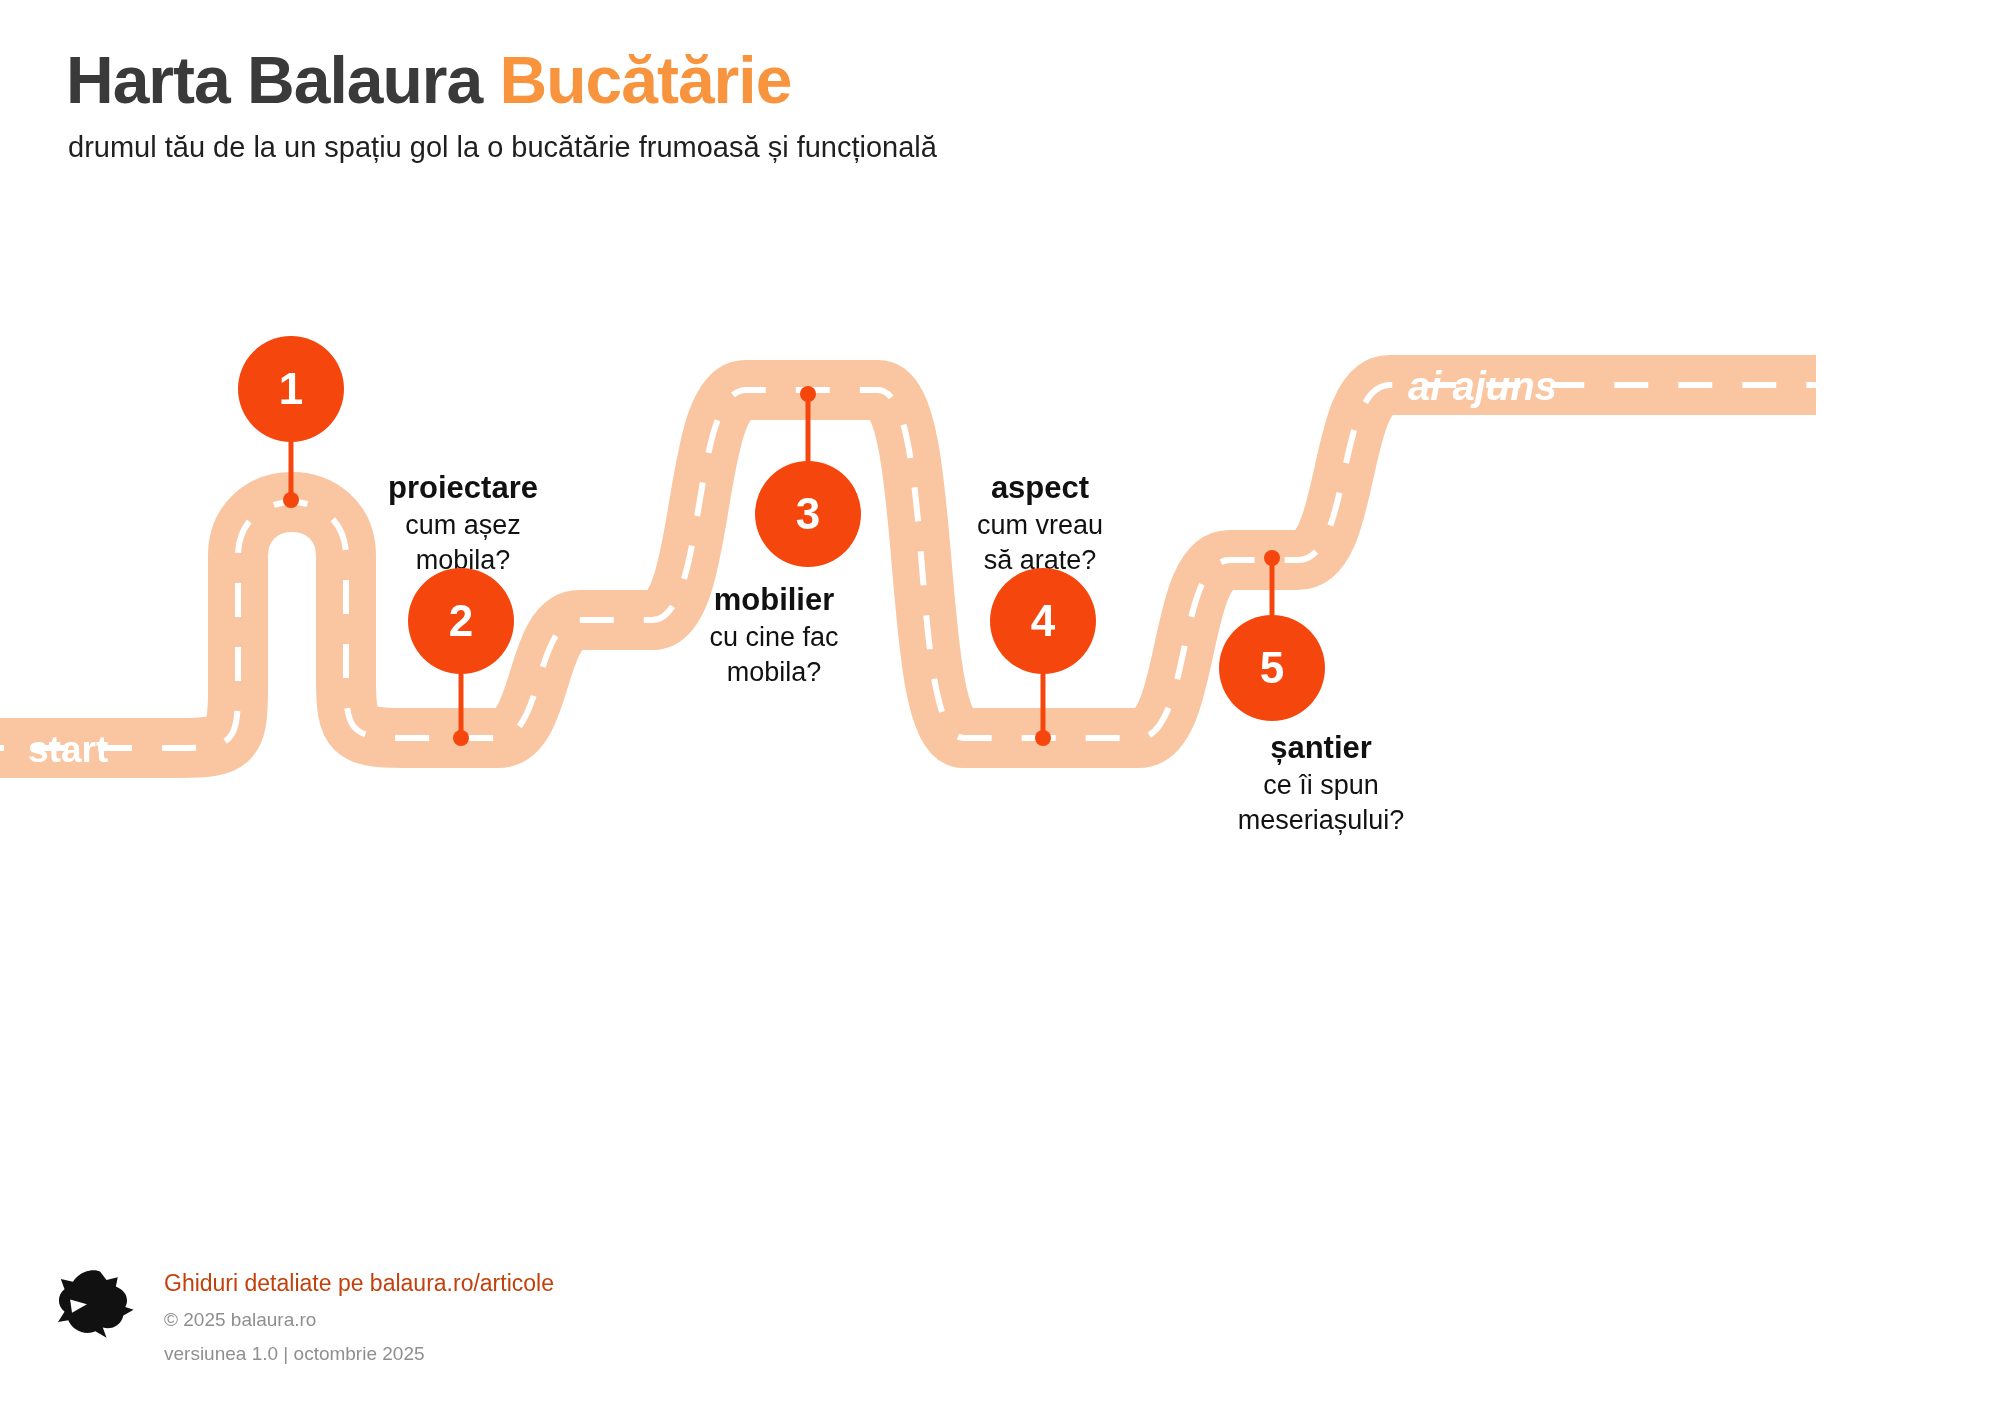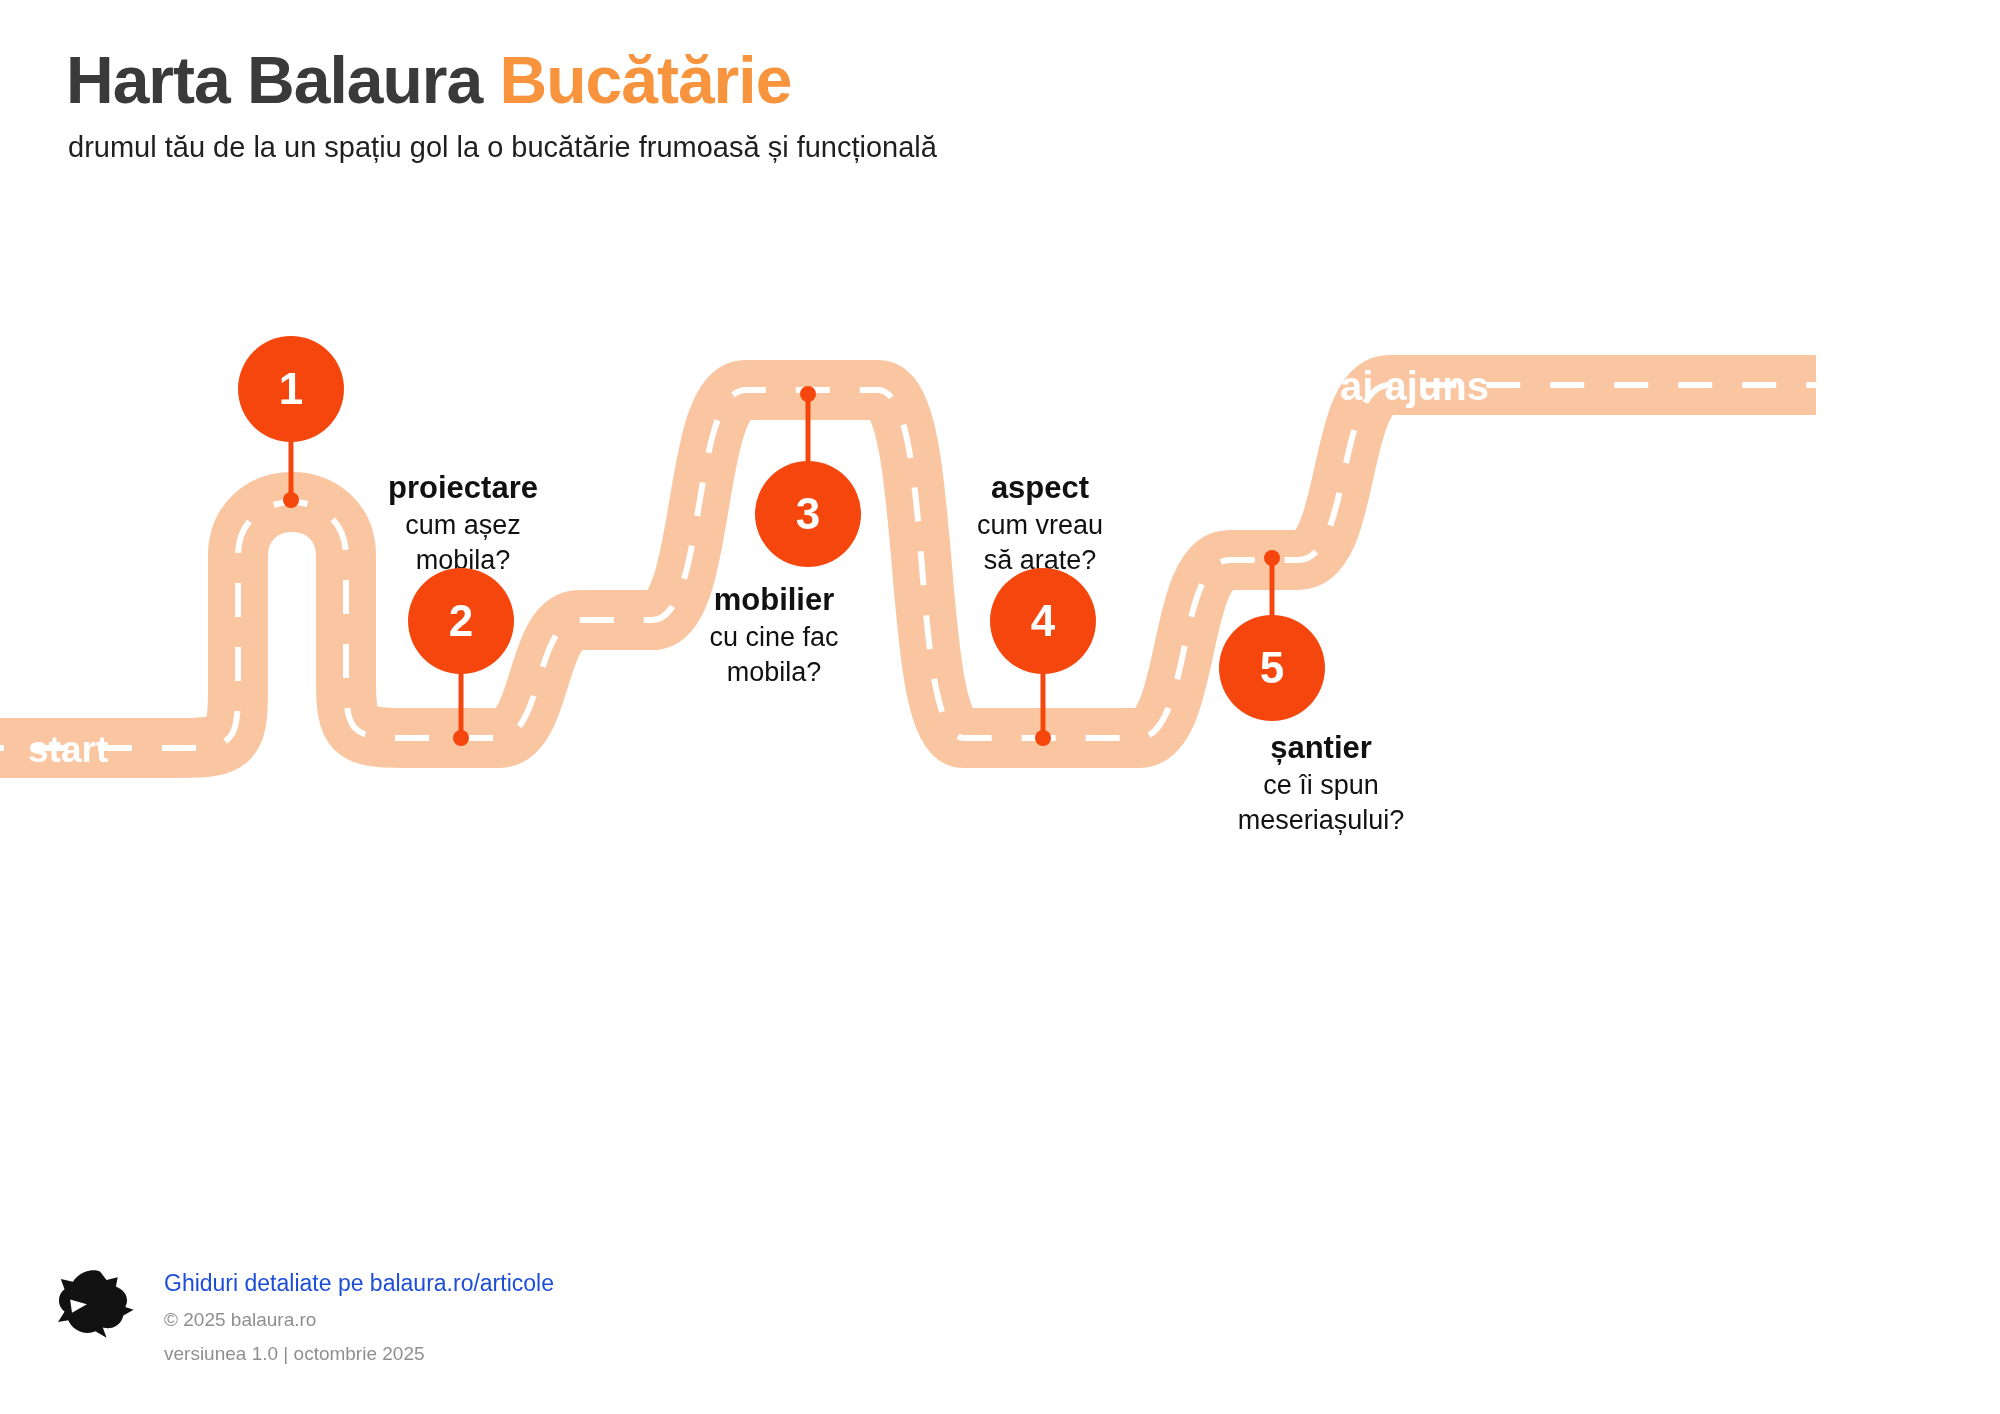--- a/index.html
+++ b/index.html
@@ -24,21 +24,21 @@
   .roadmap{position:absolute;left:0;top:0;width:2000px;height:1414px;}
   .road{fill:none;stroke:#f9c6a1;stroke-width:60;stroke-linejoin:round;stroke-linecap:butt;}
   .dashes{fill:none;stroke:#ffffff;stroke-width:6;stroke-dasharray:34 30;}
   .stem{stroke:#f5460d;stroke-width:5;}
   .dot{fill:#f5460d;}
   
   .road-label{
     position:absolute;color:#ffffff;font-weight:800;white-space:nowrap;
   }
   .road-label.start{left:28px;top:729px;font-size:37px;}
-  .road-label.end{left:1340px;top:364px;font-size:40px;}
+  .road-label.end{left:1408px;top:364px;font-size:40px;font-style:italic;}
   
   .m-circle{
     position:absolute;width:106px;height:106px;border-radius:50%;
     background:#f5460d;display:flex;align-items:center;justify-content:center;
     color:#ffffff;font-size:44px;font-weight:800;
   }
   .m-circle.c1{left:238px;top:336px;}
   .m-circle.c2{left:408px;top:568px;}
   .m-circle.c3{left:755px;top:461px;}
   .m-circle.c4{left:990px;top:568px;}
@@ -51,21 +51,21 @@
   .m-label .m-line{font-size:27px;font-weight:500;}
   .m-label.l1{left:161px;top:236px;}
   .m-label.l2{left:333px;top:468px;}
   .m-label.l3{left:644px;top:580px;}
   .m-label.l4{left:910px;top:468px;}
   .m-label.l5{left:1191px;top:728px;}
   
   .footer{position:absolute;left:52px;top:1266px;display:flex;align-items:flex-start;}
   .logo{width:96px;height:84px;margin-right:16px;}
   .footer-text{padding-top:4px;}
-  .footer-line1{font-size:23px;font-weight:500;color:#1d4ed8;margin:0 0 8px 0;}
+  .footer-line1{font-size:23px;font-weight:500;color:#c2410c;margin:0 0 8px 0;}
   .footer-line2,.footer-line3{font-size:19px;font-weight:400;color:#8f8f8f;margin:12px 0 5px 0;}
 </style>
 </head>
 <body>
 
 <div class="canvas">
 
   <div class="header">
     <h1 class="title"><span>Harta Balaura</span> <span class="accent">Bucătărie</span></h1>
     <p class="subtitle">drumul tău de la un spațiu gol la o bucătărie frumoasă și funcțională</p>

